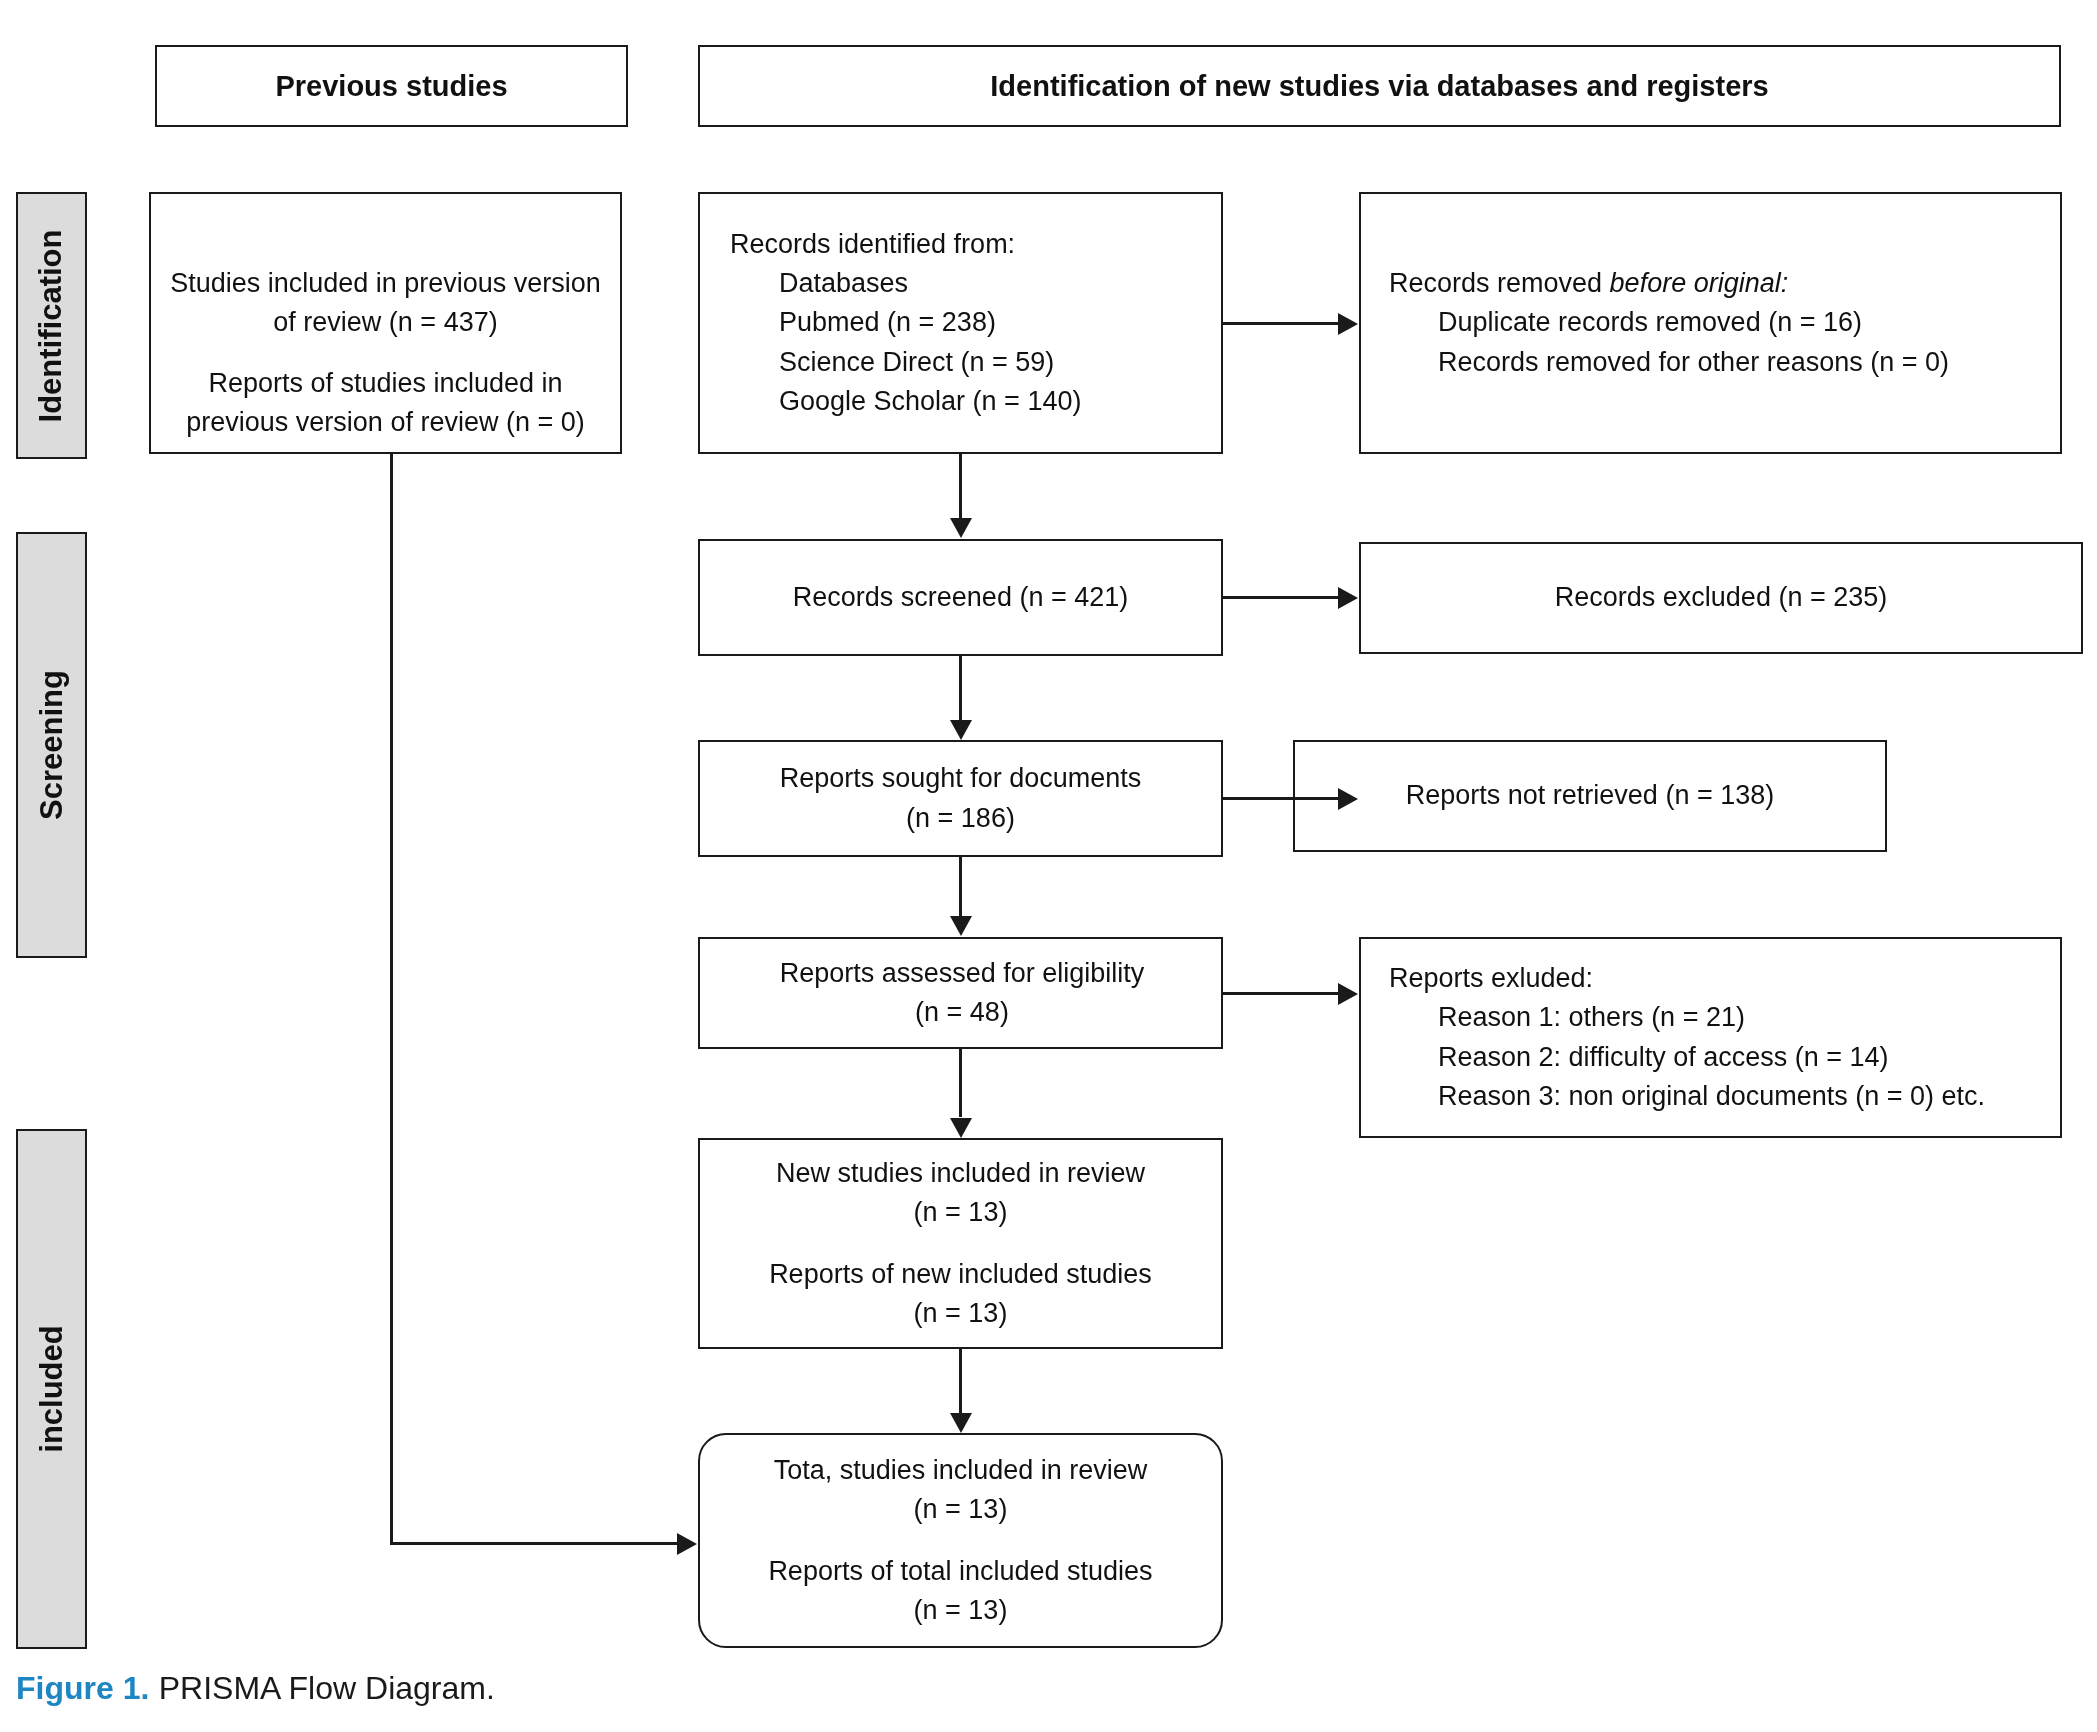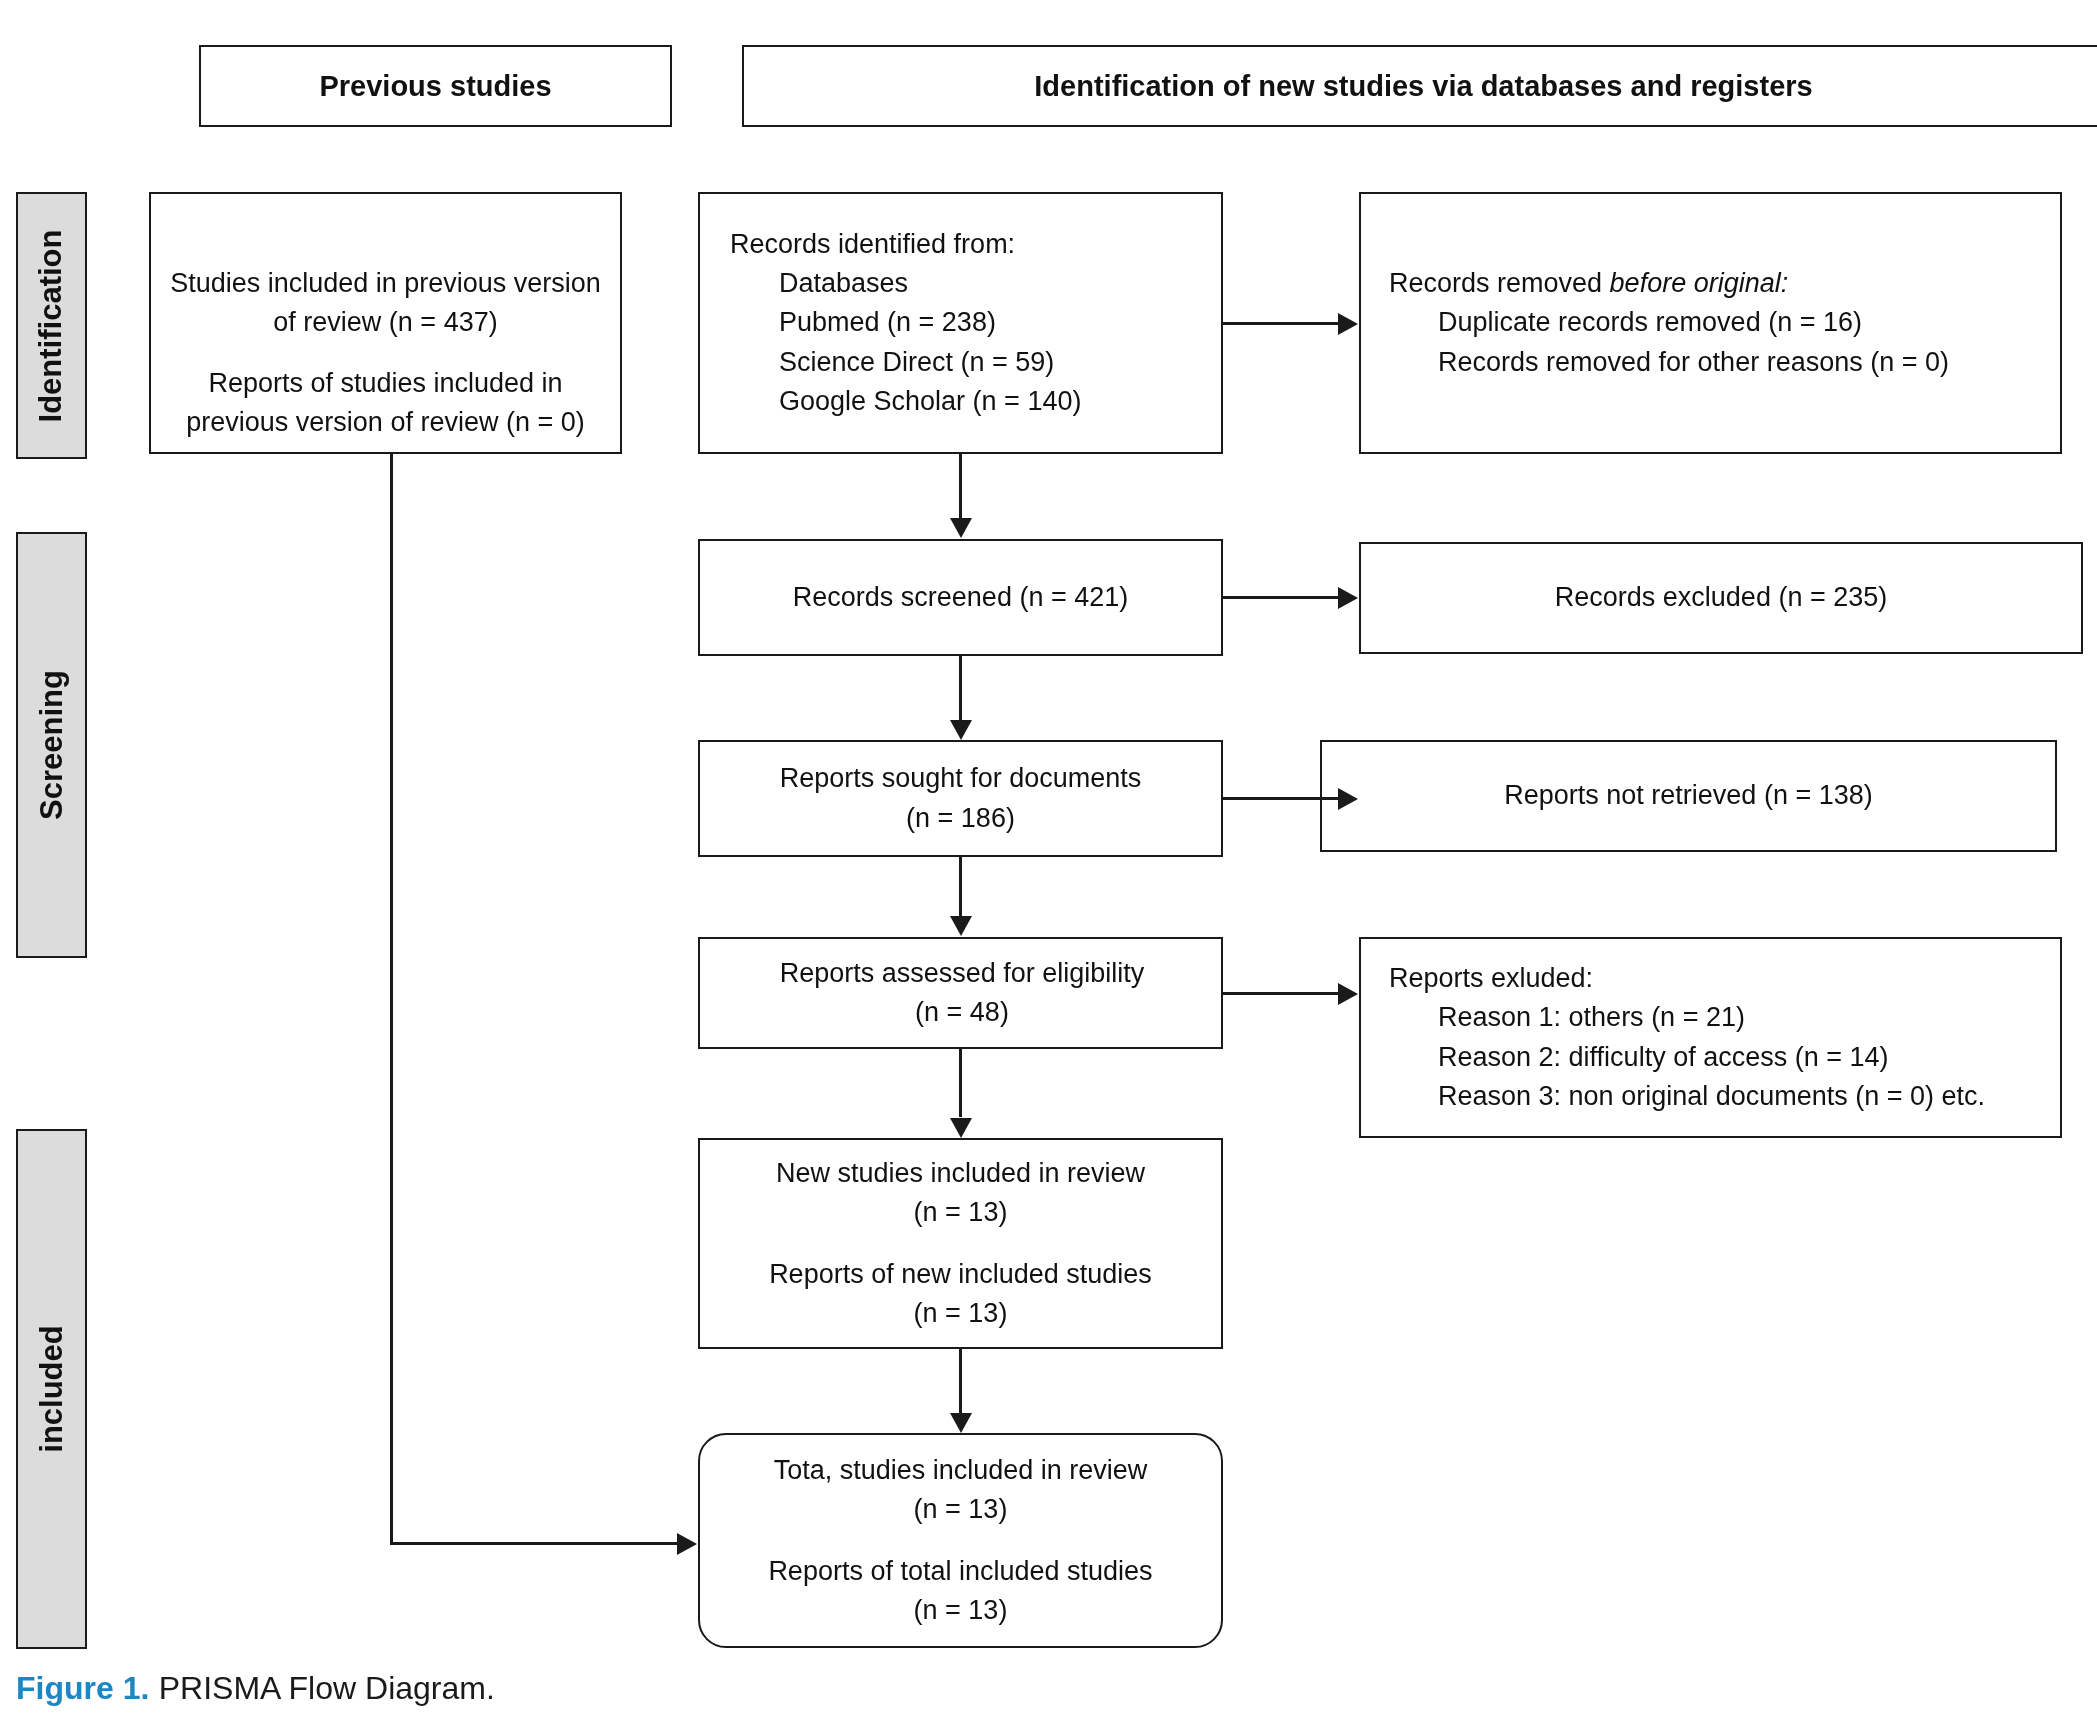--- a/index.html
+++ b/index.html
@@ -16,21 +16,21 @@
     border:2.8px solid #1a1a1a;
     background:#ffffff;
     display:flex;
     align-items:center;
     justify-content:center;
     text-align:center;
     font-size:27px;
     line-height:1.45;
     padding:9.4px 17px;
   }
-  .hdr { font-weight:700; font-size:29px;margin-left:44px; }
+  .hdr { font-weight:700; font-size:29px; }
   .vbox {
     position:absolute;
     border:2.8px solid #1a1a1a;
     background:#dcdcdc;
     display:flex;
     align-items:center;
     justify-content:center;
   }
   .vbox span {
     transform:rotate(-90deg);
@@ -152,21 +152,21 @@
       </div>
       <div class="ind">Duplicate records removed (n = 16)</div>
       <div class="ind">Records removed for other reasons (n = 0)</div>
     </div>
   </div>
 
   <div class="box" style="left:1359px; top:542px; width:724px; height:112px;">
     <span>Records excluded (n = 235)</span>
   </div>
 
-  <div class="box" style="left:1320px; top:740px; width:737px; height:112px;">
+  <div class="box" style="left:1293px; top:740px; width:594px; height:112px;">
     <span>Reports not retrieved (n = 138)</span>
   </div>
 
   <div class="box leftbox" style="left:1359px; top:937px; width:703px; height:201px; padding-left:28px;">
     <div class="inner">
       <div>Reports exluded:</div>
       <div class="ind">Reason 1: others (n = 21)</div>
       <div class="ind">Reason 2: difficulty of access (n = 14)</div>
       <div class="ind">Reason 3: non original documents (n = 0) etc.</div>
     </div>

